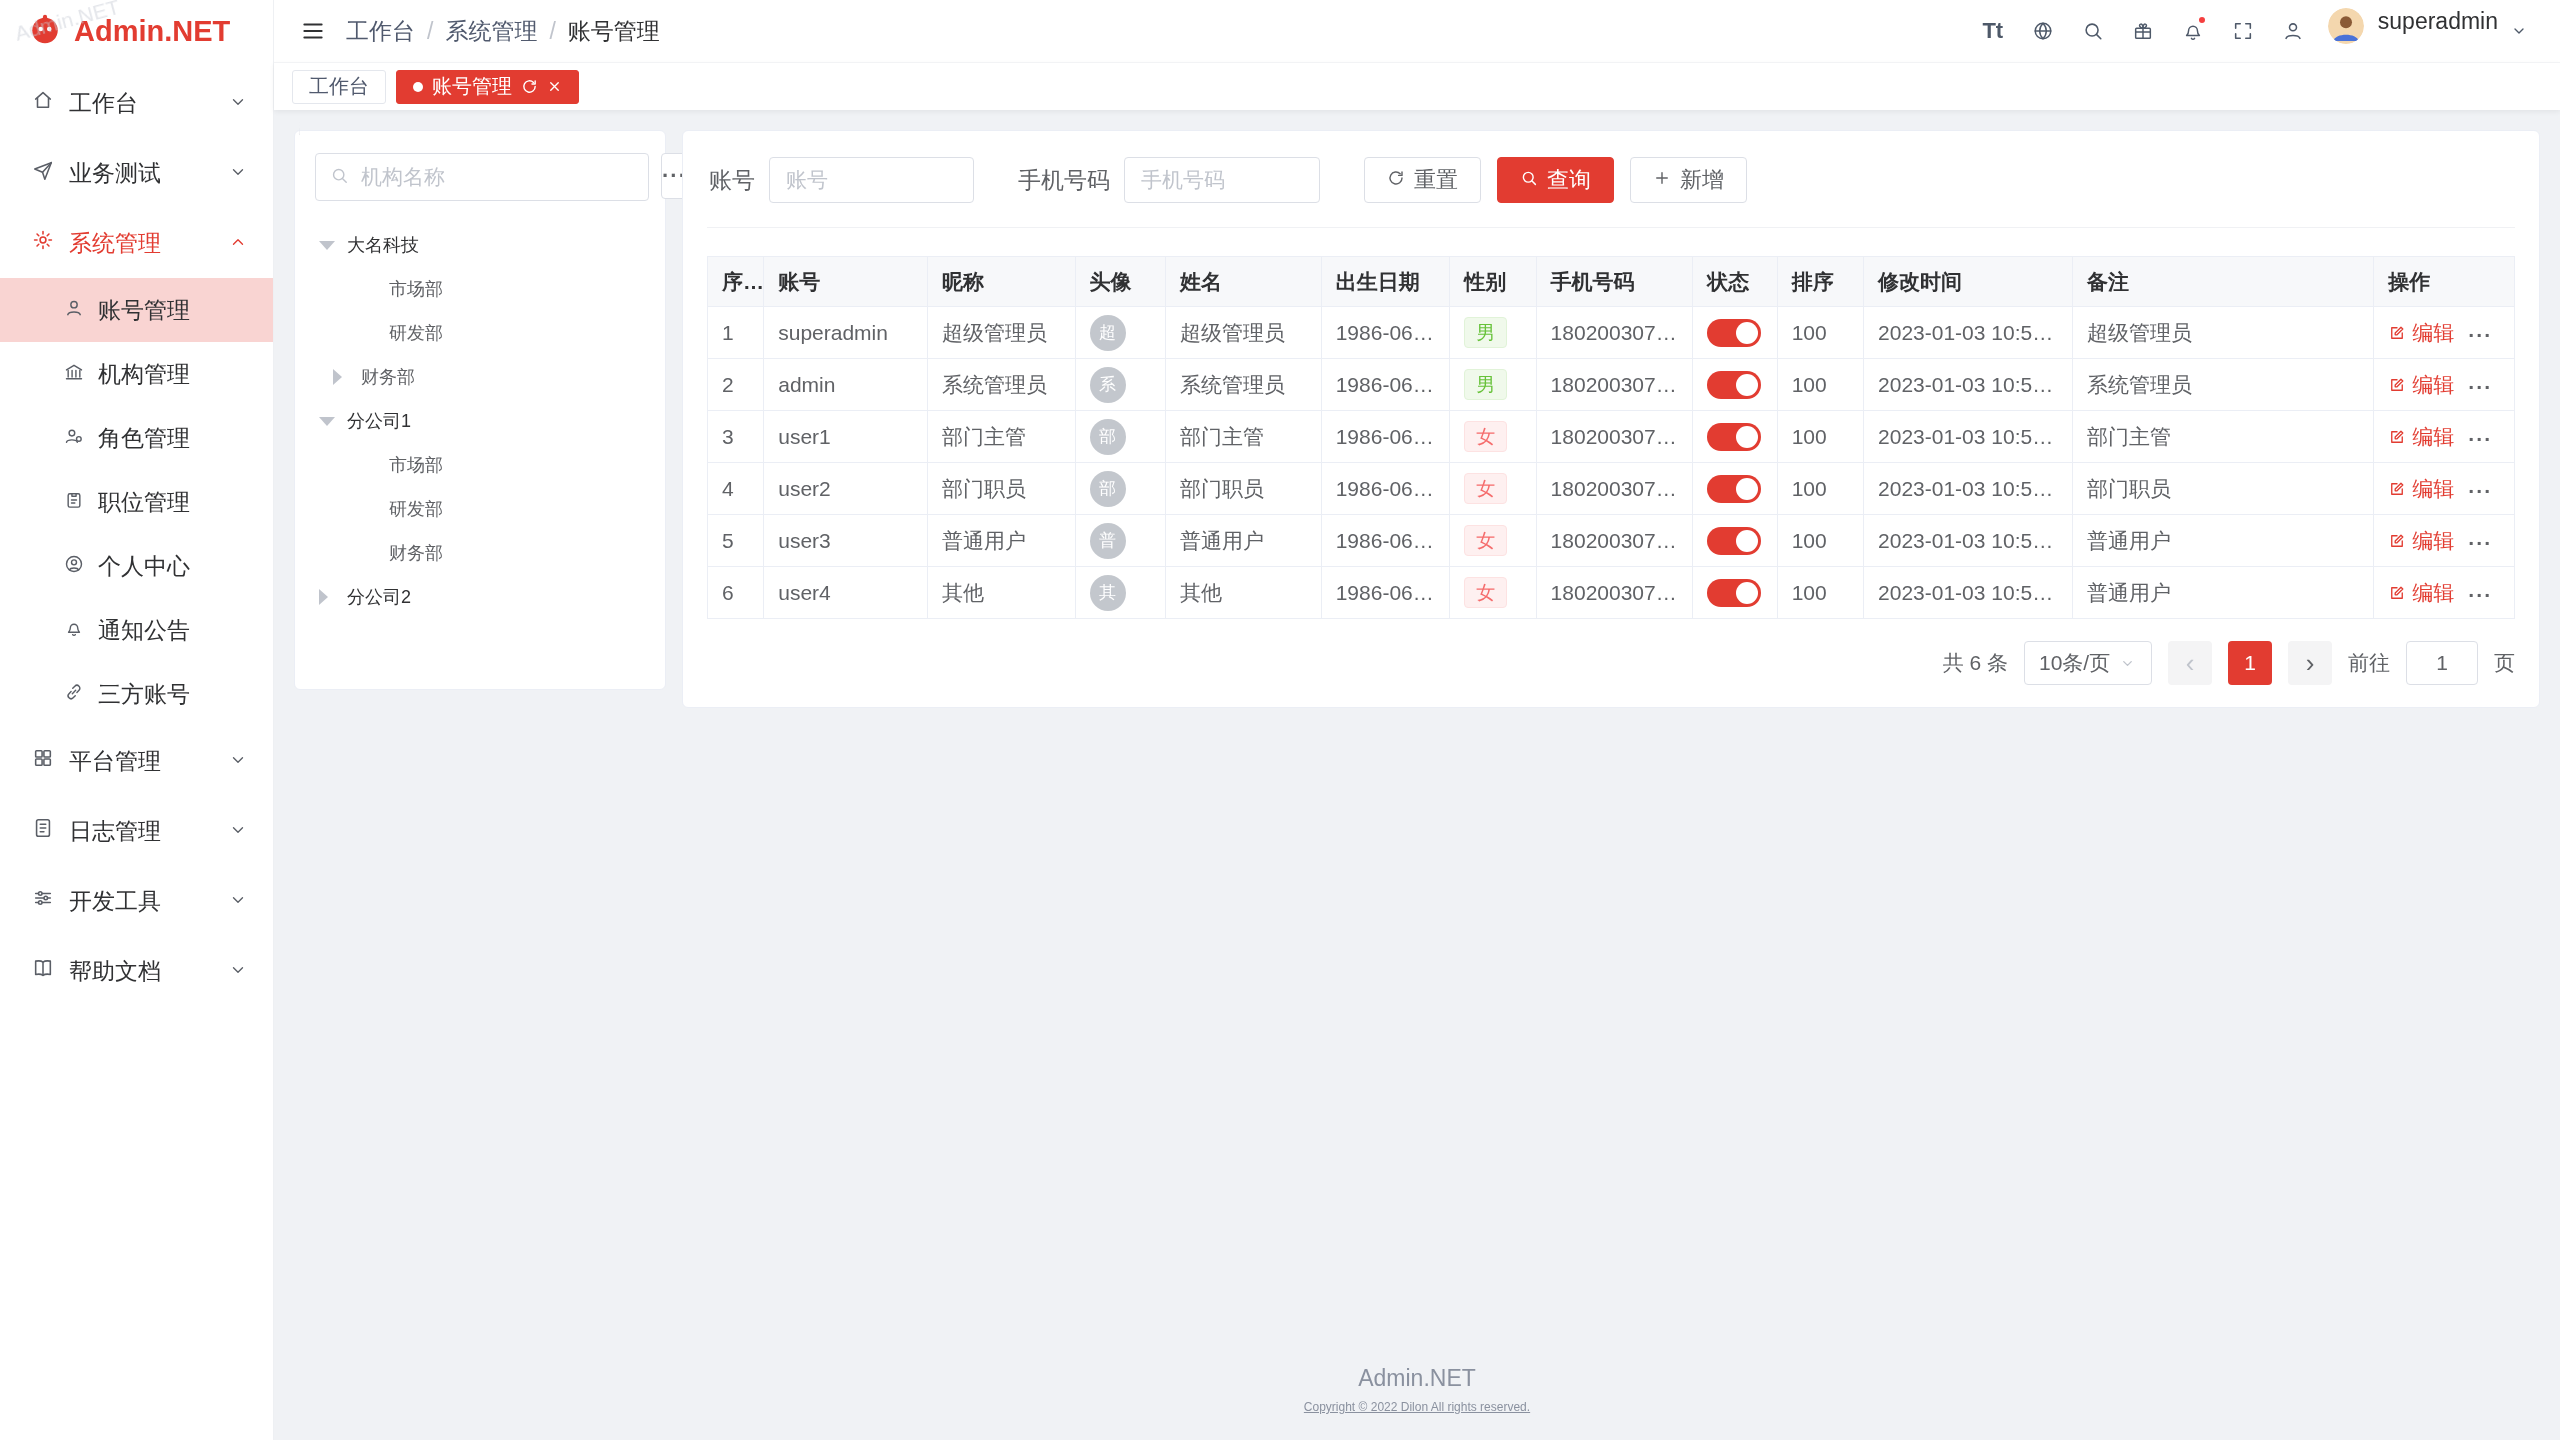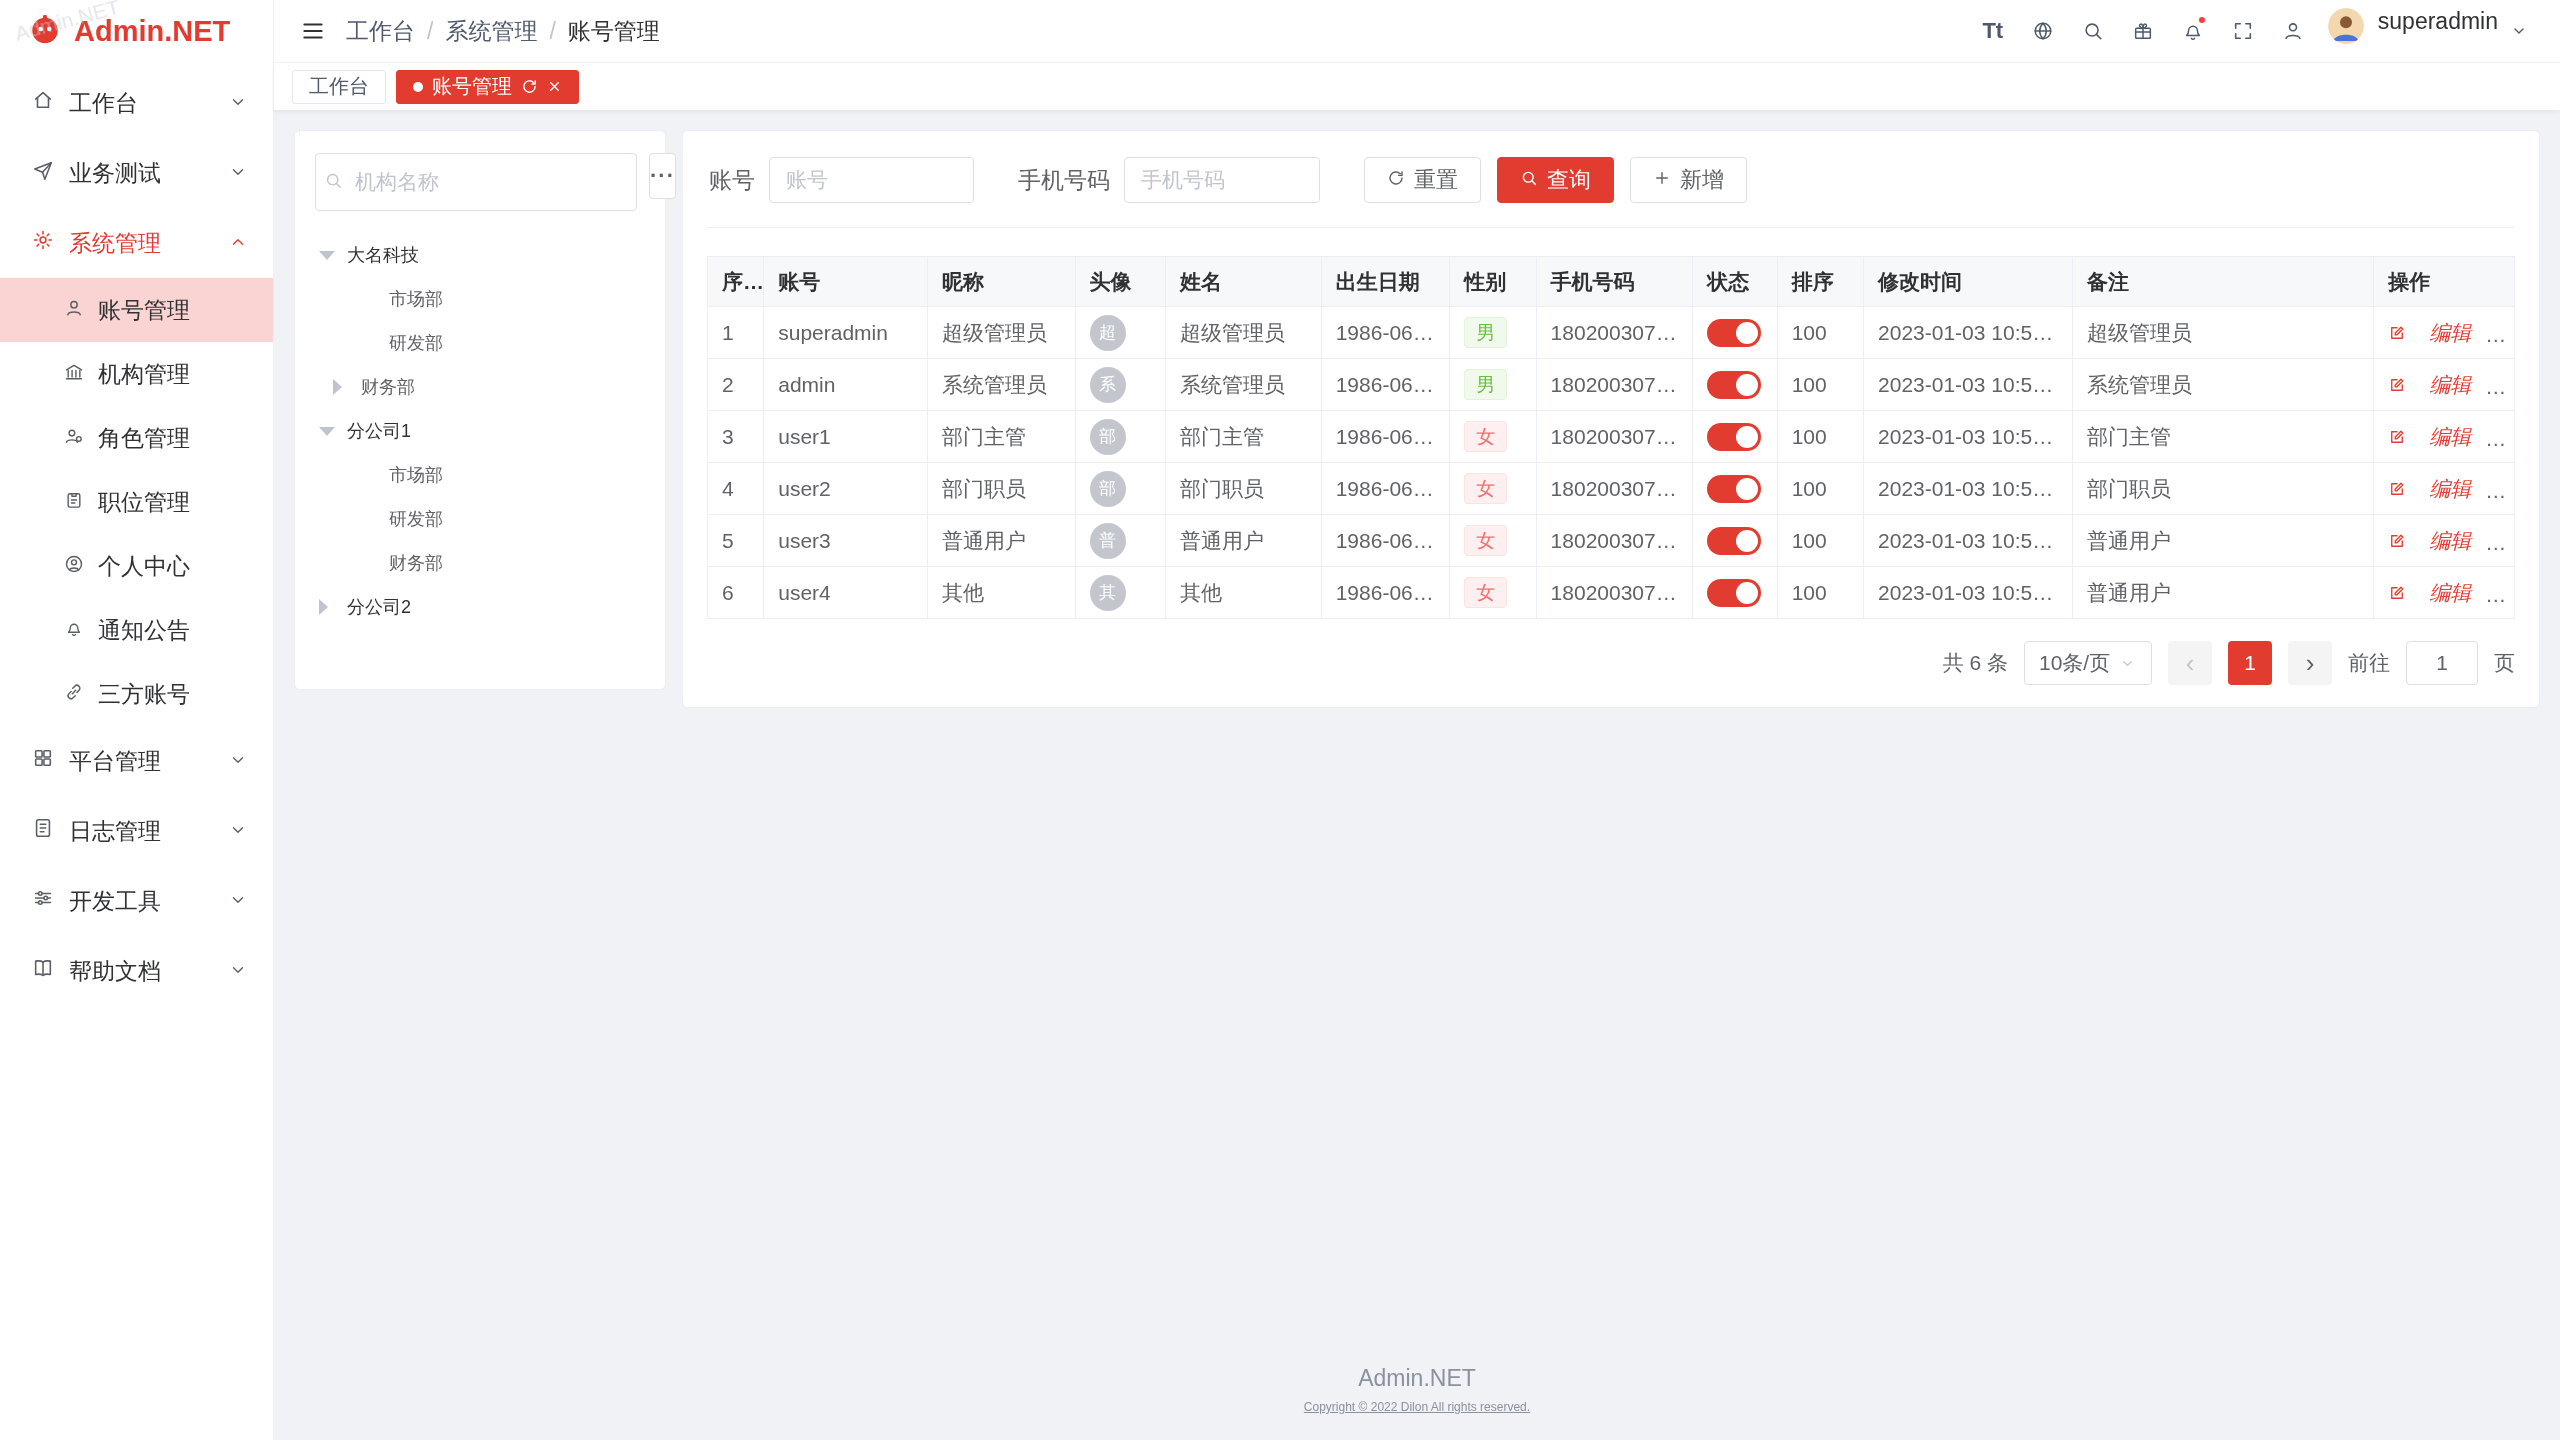--- a/index.html
+++ b/index.html
@@ -42,21 +42,21 @@
   .tab .dot{width:10px;height:10px;border-radius:50%;background:#fff;}
   .tab .ticon{display:grid;place-items:center;cursor:pointer;}
 
   
   .content{flex:1;display:flex;align-items:flex-start;gap:16px;padding:20px;}
   .card{background:#fff;border:1px solid #ebeef5;border-radius:6px;}
 
   
   .tree-card{width:372px;min-height:560px;padding:22px 20px;flex-shrink:0;}
   .tree-top{display:flex;gap:12px;margin-bottom:22px;}
-  .tree-search{flex:1;height:58px;border:1px solid #dcdfe6;border-radius:4px;display:flex;align-items:center;gap:10px;padding:0 8px;color:var(--ph);}
+  .tree-search{flex:1;height:48px;border:1px solid #dcdfe6;border-radius:4px;display:flex;align-items:center;gap:10px;padding:0 14px;color:var(--ph);}
   .tree-search input{border:none;outline:none;flex:1;font-size:21px;min-width:0;font-family:inherit;color:var(--txt2);}
   .tree-search input::placeholder{color:var(--ph);}
   .more-btn{width:46px;height:46px;border:1px solid #dcdfe6;border-radius:4px;display:grid;place-items:center;color:#606266;font-size:22px;font-weight:bold;letter-spacing:1px;cursor:pointer;background:#fff;}
   .tnode{display:flex;align-items:center;height:44px;cursor:pointer;font-size:18px;color:var(--txt2);}
   .tnode.lvl0{padding-left:4px;color:#303133;}
   .tnode.lvl1{padding-left:46px;}
   .cslot{width:28px;display:flex;align-items:center;flex-shrink:0;}
   .caret-down{width:0;height:0;border-left:8px solid transparent;border-right:8px solid transparent;border-top:9px solid #c0c4cc;}
   .caret-right{width:0;height:0;border-top:8px solid transparent;border-bottom:8px solid transparent;border-left:9px solid #c0c4cc;}
 
@@ -75,21 +75,21 @@
   table.data th,table.data td{border:1px solid var(--bd);padding:0 14px;font-size:21px;overflow:hidden;white-space:nowrap;text-overflow:ellipsis;}
   table.data th{height:50px;background:#f7f8fa;color:#303133;font-weight:bold;text-align:left;}
   table.data td{height:52px;color:var(--txt2);text-align:left;}
   td.c,th.c{text-align:center;}
   .avatar{display:inline-grid;place-items:center;width:36px;height:36px;border-radius:50%;background:#c3c7cd;color:#fff;font-size:17px;}
   .badge{display:inline-block;padding:3px 11px;border-radius:4px;font-size:19px;line-height:1.25;}
   .badge.male{background:#f0f9eb;color:#67c23a;border:1px solid #e1f3d8;}
   .badge.female{background:#fef0f0;color:#f56c6c;border:1px solid #fde2e2;}
   .switch{display:inline-block;width:54px;height:28px;border-radius:14px;background:var(--primary);position:relative;vertical-align:middle;cursor:pointer;}
   .switch .knob{position:absolute;top:3px;right:3px;width:22px;height:22px;border-radius:50%;background:#fff;}
-  .edit{color:var(--primary);display:inline-flex;align-items:center;gap:23px;cursor:pointer;margin-right:14px;font-style:italic;}
+  .edit{color:var(--primary);display:inline-flex;align-items:center;gap:6px;cursor:pointer;margin-right:14px;}
   .rowmore{color:#606266;font-weight:bold;letter-spacing:1px;cursor:pointer;}
 
   .pager{display:flex;justify-content:flex-end;align-items:center;gap:16px;margin-top:22px;font-size:21px;color:var(--txt2);}
   .psel{height:44px;min-width:128px;border:1px solid #dcdfe6;border-radius:4px;display:inline-flex;align-items:center;gap:10px;padding:0 12px 0 14px;cursor:pointer;color:var(--txt2);}
   .pbtn{width:44px;height:44px;border-radius:4px;background:#f4f4f5;display:grid;place-items:center;font-size:26px;color:#c0c4cc;cursor:pointer;}
   .pbtn.on{color:#606266;}
   .pcur{width:44px;height:44px;border-radius:4px;background:var(--primary);color:#fff;display:grid;place-items:center;font-size:21px;cursor:pointer;}
   .goto{width:72px;height:44px;border:1px solid #dcdfe6;border-radius:4px;text-align:center;font-size:21px;color:var(--txt2);outline:none;font-family:inherit;}
 
   .footer{text-align:center;padding:18px 0 26px;color:#8a919f;}

